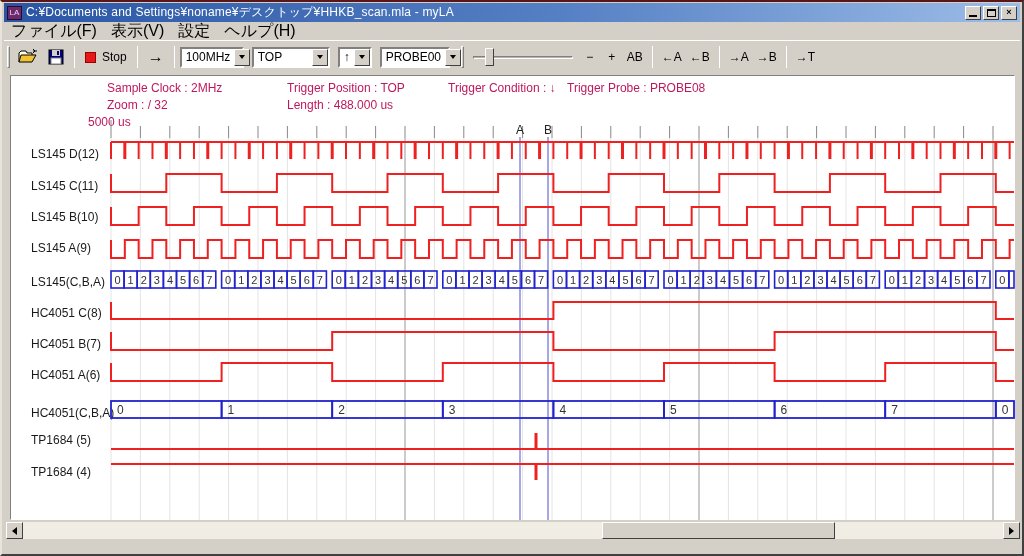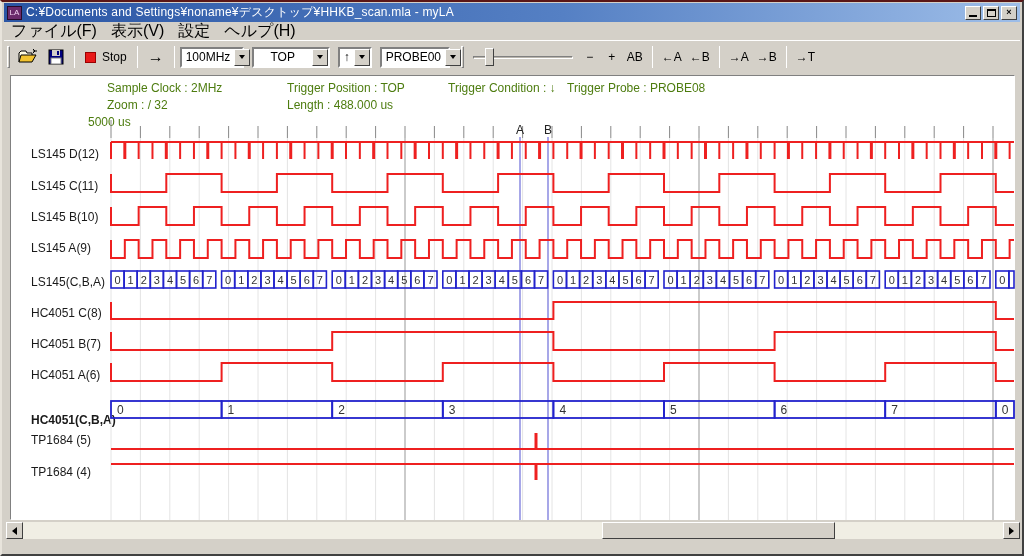--- a/index.html
+++ b/index.html
@@ -26,21 +26,21 @@
     border-color:#fff #404040 #404040 #fff; font-size:9px; line-height:11px;
     text-align:center; color:#000; font-weight:bold; }
   .wbtn .mini { display:block; margin:8px auto 0; width:8px; height:2px; background:#000; }
   .wbtn .maxi { display:block; margin:2px auto 0; width:9px; height:8px; border:1px solid #000; border-top-width:2px; }
   
   #menubar { position:absolute; left:2px; top:21px; width:1016px; height:17px;
     display:flex; align-items:center; font-size:16px; color:#000; }
   .menu-item { padding:1px 7px; }
   
   #toolbar { position:absolute; left:2px; top:38px; width:1016px; height:33px;
-    border-top:1px solid #fff; display:flex; align-items:center; font-size:12px;text-align:center; }
+    border-top:1px solid #fff; display:flex; align-items:center; font-size:12px; }
   .grip { width:3px; height:22px; border:1px solid; border-color:#fff #808080 #808080 #fff; margin:0 3px; }
   .tsep { width:1px; height:22px; background:#808080; border-right:1px solid #fff; margin:0 5px; }
   .tbtn { height:24px; min-width:26px; display:flex; align-items:center; justify-content:center;
     padding:0 5px; color:#000; }
   .stop-sq { width:11px; height:11px; background:#e81818; border:1px solid #900; margin-right:6px; }
   .combo { height:21px; background:#fff; border:2px solid; border-color:#808080 #fff #fff #808080;
     display:flex; align-items:center; font-size:12px; margin-right:8px; }
   .combo .val { padding:0 4px; flex:1; white-space:nowrap; }
   .combo .drop { width:16px; height:17px; background:#d4d0c8; border:1px solid;
     border-color:#fff #404040 #404040 #fff; display:flex; align-items:center; justify-content:center; flex:none;}
@@ -49,21 +49,21 @@
   #zoom-slider .track { position:absolute; left:0; right:0; top:10px; height:3px;
     border:1px solid; border-color:#808080 #fff #fff #808080; background:#b8b4ac; }
   #zoom-slider .thumb { position:absolute; left:12px; top:2px; width:9px; height:18px;
     background:#d4d0c8; border:1px solid; border-color:#fff #404040 #404040 #fff; }
   .txtbtn { padding:0 4px; min-width:22px; }
   
   svg.ticon { display:block; }
   
   #client { position:absolute; left:8px; top:73px; width:1005px; height:445px;
     background:#fff; border:1px solid; border-color:#808080 #fff #fff #808080; }
-  .info { position:absolute; font-size:12px; color:#4d7c0f; white-space:nowrap; }
+  .info { position:absolute; font-size:12px; color:#be185d; white-space:nowrap; }
   #plot-svg { position:absolute; left:0; top:0; width:1005px; height:445px; }
   .ch-label { position:absolute; left:20px; font-size:12px; color:#1a1a1a; white-space:nowrap; }
   
   #hscroll { position:absolute; left:4px; top:520px; width:1014px; height:17px;
     background:#f0eee4; }
   .sbtn { position:absolute; top:0; width:17px; height:17px; background:#d4d0c8;
     border:1px solid; border-color:#fff #404040 #404040 #fff;
     display:flex; align-items:center; justify-content:center; }
   .tri-left  { width:0;height:0;border-top:4px solid transparent;border-bottom:4px solid transparent;border-right:5px solid #000; }
   .tri-right { width:0;height:0;border-top:4px solid transparent;border-bottom:4px solid transparent;border-left:5px solid #000; }
@@ -189,21 +189,21 @@
 
     <div id="channel-labels">
         <div class="ch-label" style="top: 71px;">LS145 D(12)</div>
         <div class="ch-label" style="top: 103px;">LS145 C(11)</div>
         <div class="ch-label" style="top: 134px;">LS145 B(10)</div>
         <div class="ch-label" style="top: 165px;">LS145 A(9)</div>
         <div class="ch-label" style="top: 199px;">LS145(C,B,A)</div>
         <div class="ch-label" style="top: 230px;">HC4051 C(8)</div>
         <div class="ch-label" style="top: 261px;">HC4051 B(7)</div>
         <div class="ch-label" style="top: 292px;">HC4051 A(6)</div>
-        <div class="ch-label" style="top: 337px; font-weight: bold;">HC4051(C,B,A)</div>
+        <div class="ch-label" style="top: 330px;">HC4051(C,B,A)</div>
         <div class="ch-label" style="top: 357px;">TP1684 (5)</div>
         <div class="ch-label" style="top: 389px;">TP1684 (4)</div>
       </div>
     <svg id="plot-svg" viewBox="0 0 1005 445">
         <line x1="100" y1="62" x2="100" y2="444" stroke="#e4e4e4" stroke-width="1"></line>
         <line x1="100" y1="44" x2="100" y2="62" stroke="#888888" stroke-width="1"></line>
         <line x1="129.4" y1="62" x2="129.4" y2="444" stroke="#e4e4e4" stroke-width="1"></line>
         <line x1="129.4" y1="50" x2="129.4" y2="62" stroke="#888888" stroke-width="1"></line>
         <line x1="158.8" y1="62" x2="158.8" y2="444" stroke="#e4e4e4" stroke-width="1"></line>
         <line x1="158.8" y1="50" x2="158.8" y2="62" stroke="#888888" stroke-width="1"></line>

